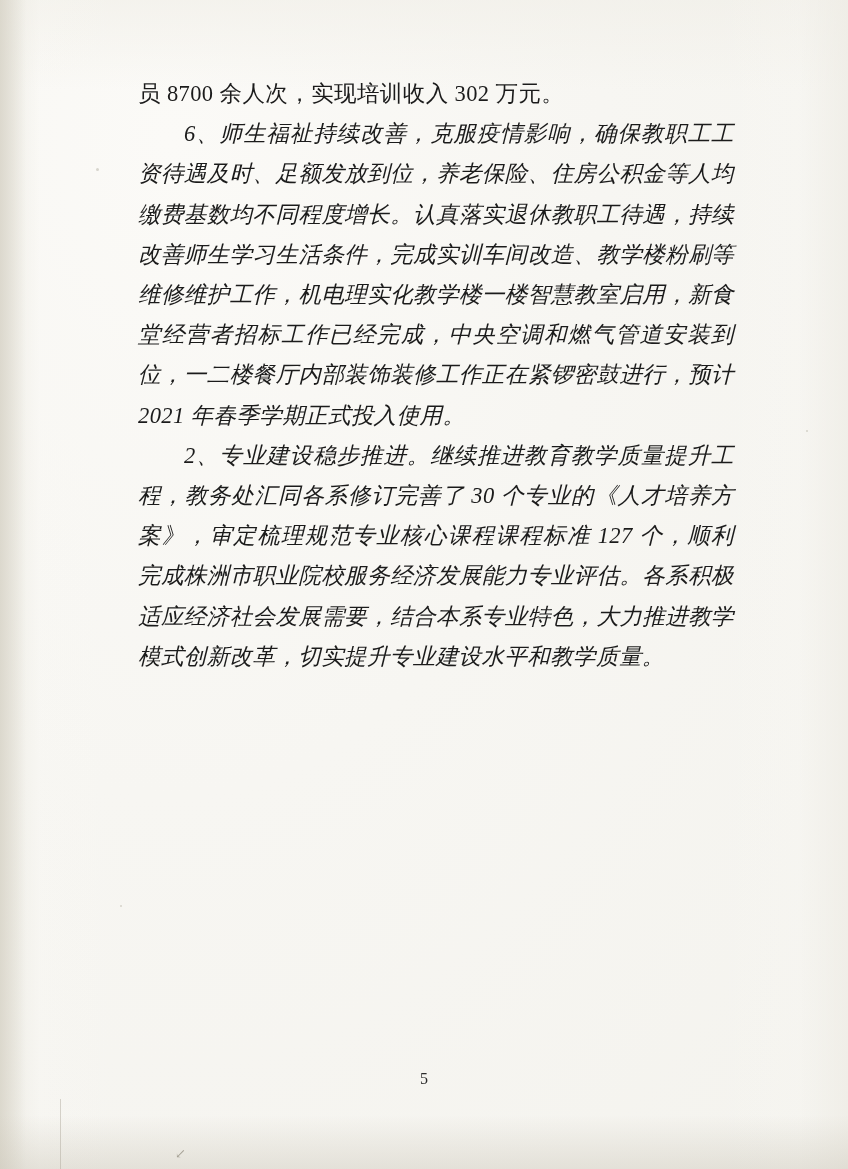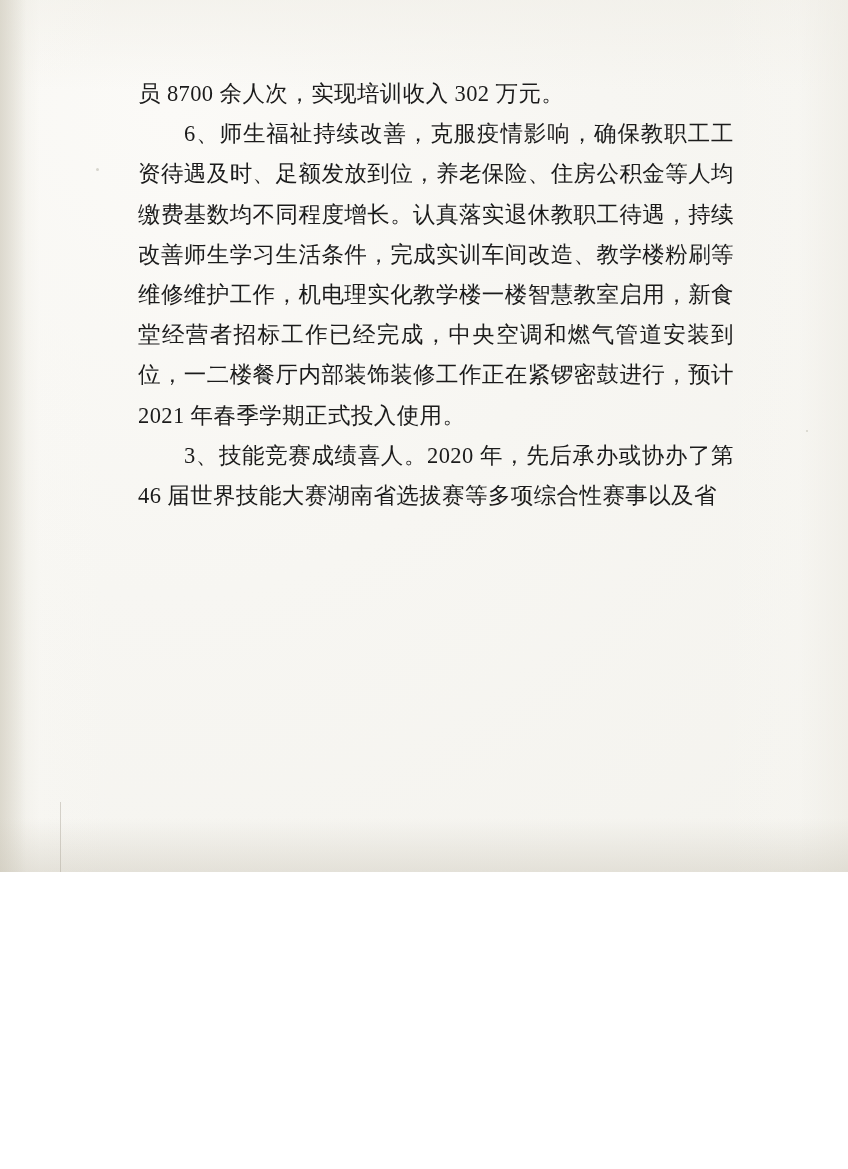--- a/index.html
+++ b/index.html
@@ -9,21 +9,21 @@
   body {
     width: 848px;
     height: 1169px;
     background: #ffffff;
     font-family: "Liberation Serif", "DejaVu Serif", serif;
     overflow: hidden;
   }
   .page {
     position: relative;
     width: 848px;
-    height: 872px;
+    height: 1169px;
     background:
       radial-gradient(ellipse at 20% 12%, #fbfaf7 0%, #f7f6f2 45%, #f4f3ee 100%);
     box-sizing: border-box;
     overflow: hidden;
   }
   
   .paper-tint {
     position: absolute;
     inset: 0;
     background:
@@ -68,20 +68,21 @@
     text-align: justify;
     text-justify: inter-ideograph;
     letter-spacing: 0.4px;
     font-family: "Liberation Serif", "DejaVu Serif", serif;
   }
   p.para + p.para {
     margin-top: 0px;
   }
   .indent {
     text-indent: 46px;
+    font-style: italic;
   }
   .page-number {
     position: absolute;
     left: 0;
     right: 0;
     top: 1070px;
     text-align: center;
     font-size: 16px;
     color: #2a2a2a;
     font-family: "Liberation Serif", "DejaVu Serif", serif;
@@ -112,19 +113,19 @@
   <div class="edge-shadow"></div>
   <div class="bottom-shadow"></div>
 
   <div class="scan-speck" style="left:96px; top:168px; width:3px; height:3px;"></div>
   <div class="scan-speck" style="left:806px; top:430px; width:2px; height:2px;"></div>
   <div class="scan-speck" style="left:120px; top:905px; width:2px; height:2px;"></div>
 
   <div class="content">
     <p class="para">员 8700 余人次，实现培训收入 302 万元。</p>
     <p class="para indent">6、师生福祉持续改善，克服疫情影响，确保教职工工资待遇及时、足额发放到位，养老保险、住房公积金等人均缴费基数均不同程度增长。认真落实退休教职工待遇，持续改善师生学习生活条件，完成实训车间改造、教学楼粉刷等维修维护工作，机电理实化教学楼一楼智慧教室启用，新食堂经营者招标工作已经完成，中央空调和燃气管道安装到位，一二楼餐厅内部装饰装修工作正在紧锣密鼓进行，预计 2021 年春季学期正式投入使用。</p>
-    <p class="para indent">3、技能竞赛成绩喜人。2020 年，先后承办或协办了第 46 届世界技能大赛湖南省选拔赛等多项综合性赛事以及省</p>
+    <p class="para indent">2、专业建设稳步推进。继续推进教育教学质量提升工程，教务处汇同各系修订完善了 30 个专业的《人才培养方案》，审定梳理规范专业核心课程课程标准 127 个，顺利完成株洲市职业院校服务经济发展能力专业评估。各系积极适应经济社会发展需要，结合本系专业特色，大力推进教学模式创新改革，切实提升专业建设水平和教学质量。</p>
   </div>
 
   <div class="page-number">5</div>
   <div class="fold-line"></div>
   <div class="mark">↙</div>
 </div>
 
 </body></html>

